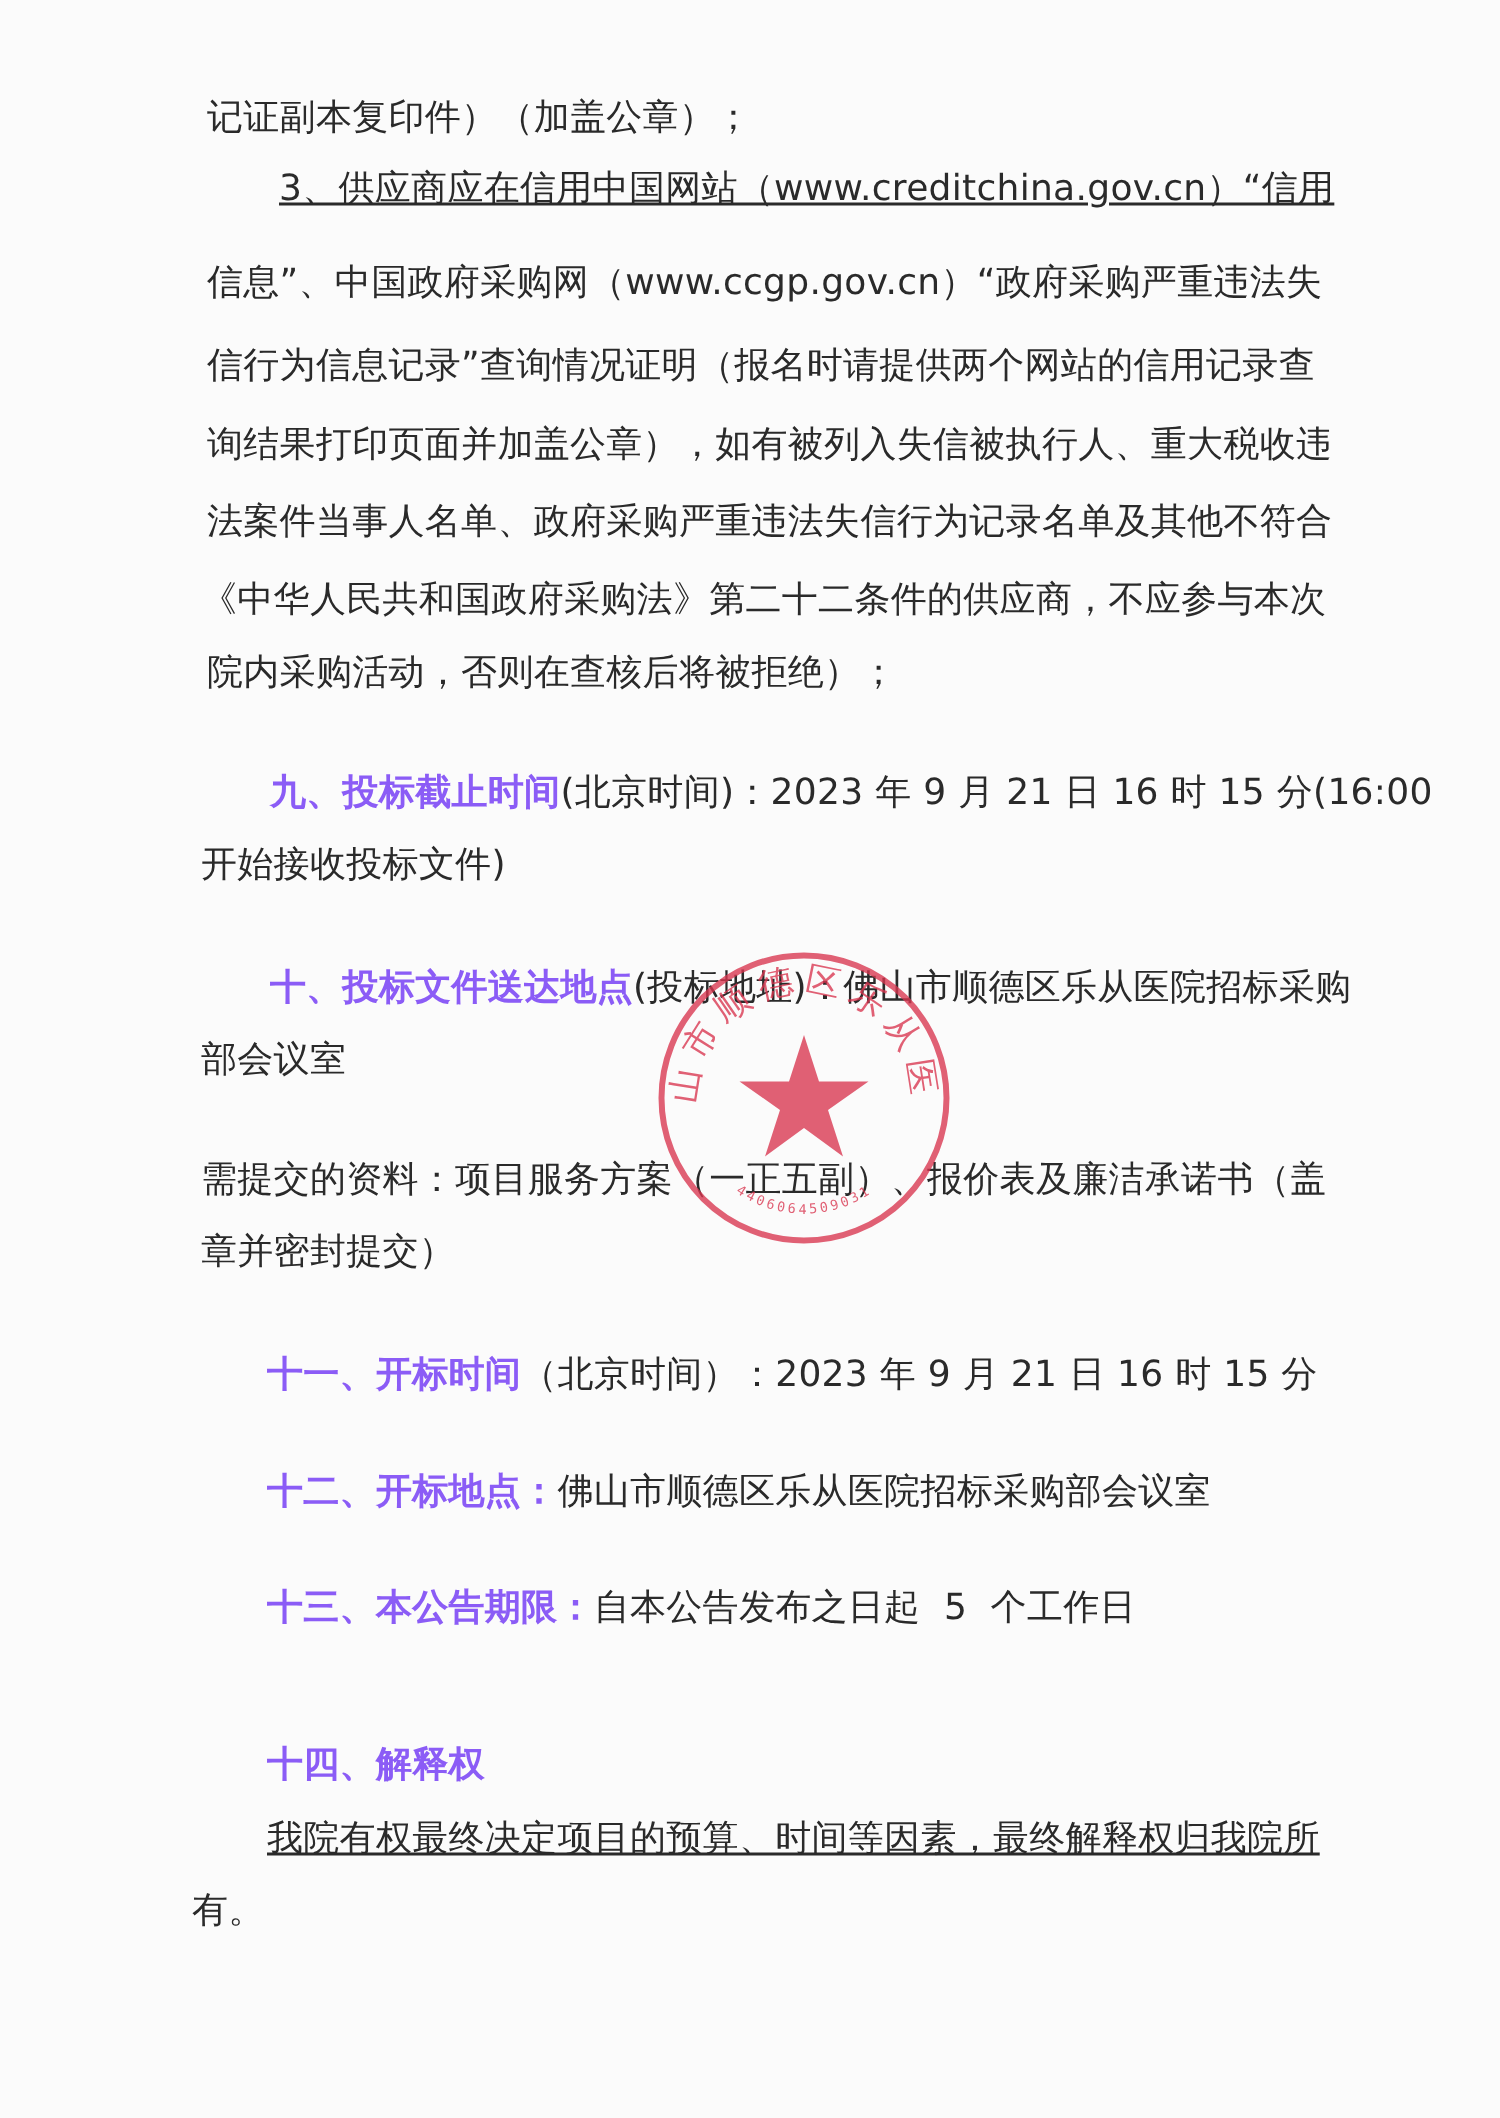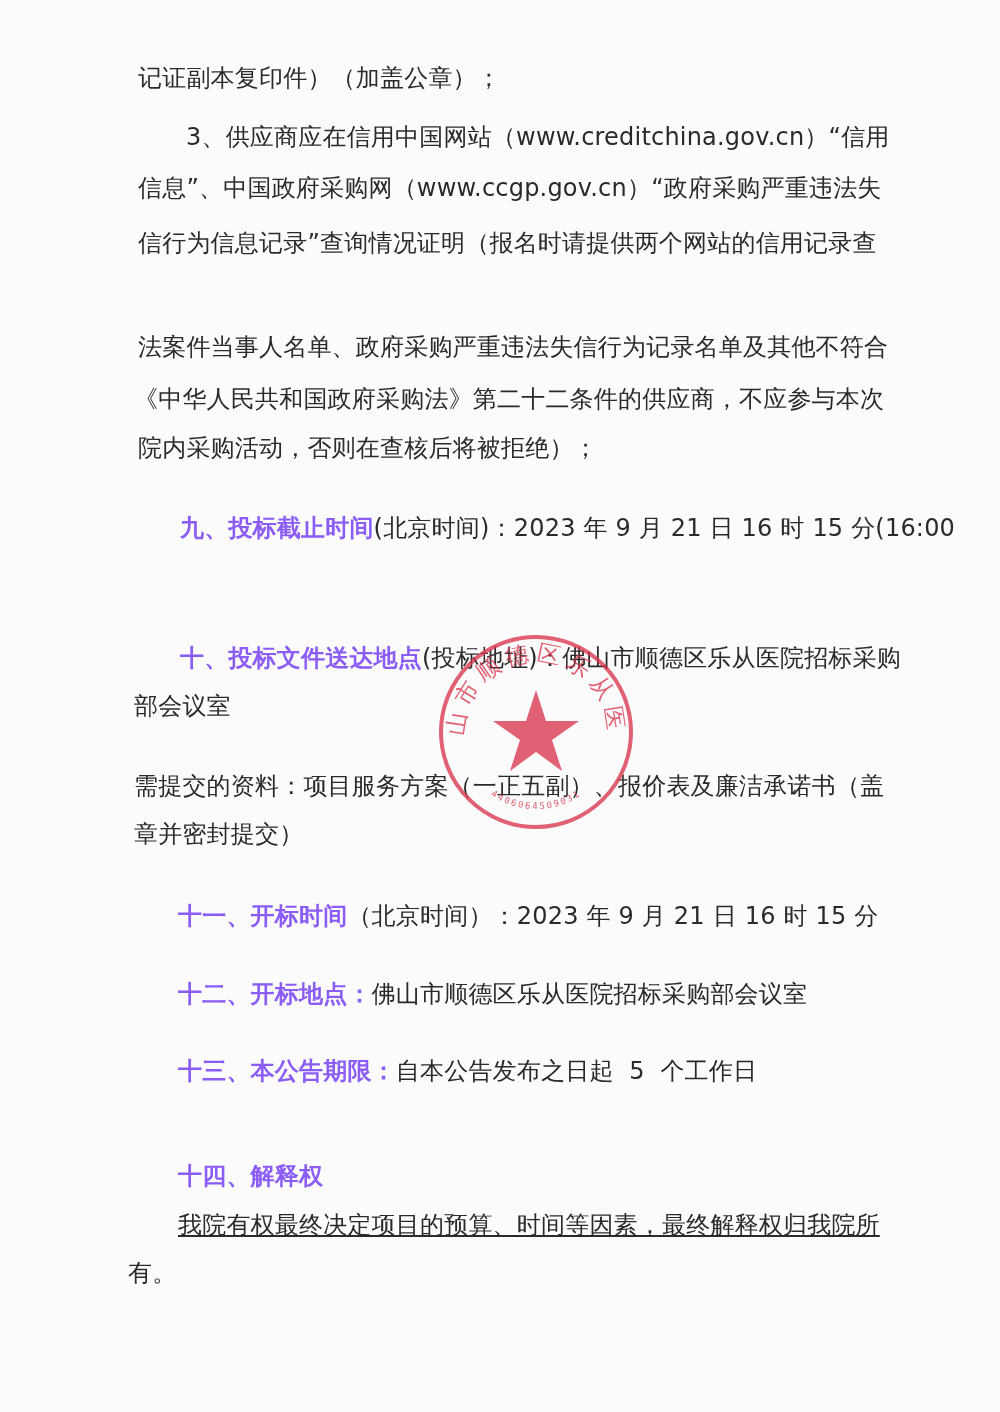--- a/index.html
+++ b/index.html
@@ -28,30 +28,32 @@
       pointer-events: none;
     }
   </style>
 </head>
 <body>
 
 <div class="page">
 
   <div class="line" style="left:138px; top:62px;">记证副本复印件）（加盖公章）；</div>
 
-  <div class="line justify" style="left:186px; top:121px; width:690px;">3、供应商应在信用中国网站（www.creditchina.gov.cn）“信用</div>
+  <div class="line justify" style="left:186px; top:109px; width:690px;text-decoration:underline;">3、供应商应在信用中国网站（www.creditchina.gov.cn）“信用</div>
   <div class="line justify" style="left:138px; top:172px; width:736px;">信息”、中国政府采购网（www.ccgp.gov.cn）“政府采购严重违法失</div>
   <div class="line justify" style="left:138px; top:227px; width:736px;">信行为信息记录”查询情况证明（报名时请提供两个网站的信用记录查</div>
+  <div class="line justify" style="left:138px; top:280px; width:736px;">询结果打印页面并加盖公章），如有被列入失信被执行人、重大税收违</div>
   <div class="line justify" style="left:138px; top:331px; width:736px;">法案件当事人名单、政府采购严重违法失信行为记录名单及其他不符合</div>
   <div class="line justify" style="left:134px; top:383px; width:740px;">《中华人民共和国政府采购法》第二十二条件的供应商，不应参与本次</div>
   <div class="line" style="left:138px; top:432px;">院内采购活动，否则在查核后将被拒绝）；</div>
 
   <div class="line" style="left:180px; top:512px;">
     <b>九、投标截止时间</b><span>(北京时间)：2023 年 9 月 21 日 16 时 15 分(16:00</span>
   </div>
+  <div class="line" style="left:134px; top:560px;">开始接收投标文件)</div>
 
   <div class="line" style="left:180px; top:642px;">
     <b>十、投标文件送达地点</b><span>(投标地址)：佛山市顺德区乐从医院招标采购</span>
   </div>
   <div class="line" style="left:134px; top:690px;">部会议室</div>
 
   <div class="line justify" style="left:134px; top:770px; width:728px;">需提交的资料：项目服务方案（一正五副）、报价表及廉洁承诺书（盖</div>
   <div class="line" style="left:134px; top:818px;">章并密封提交）</div>
 
   <div class="line" style="left:178px; top:900px;">

